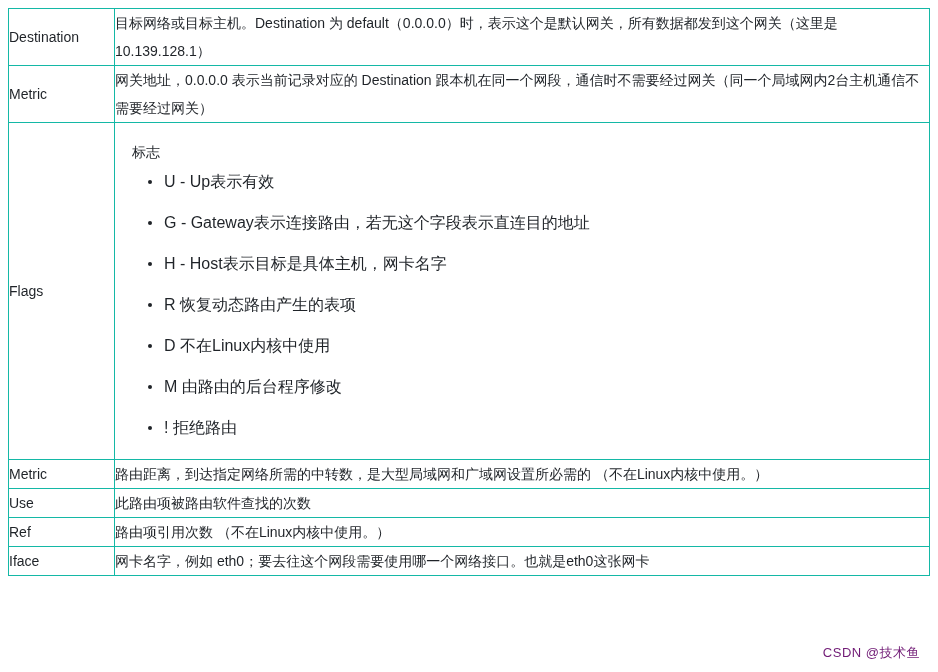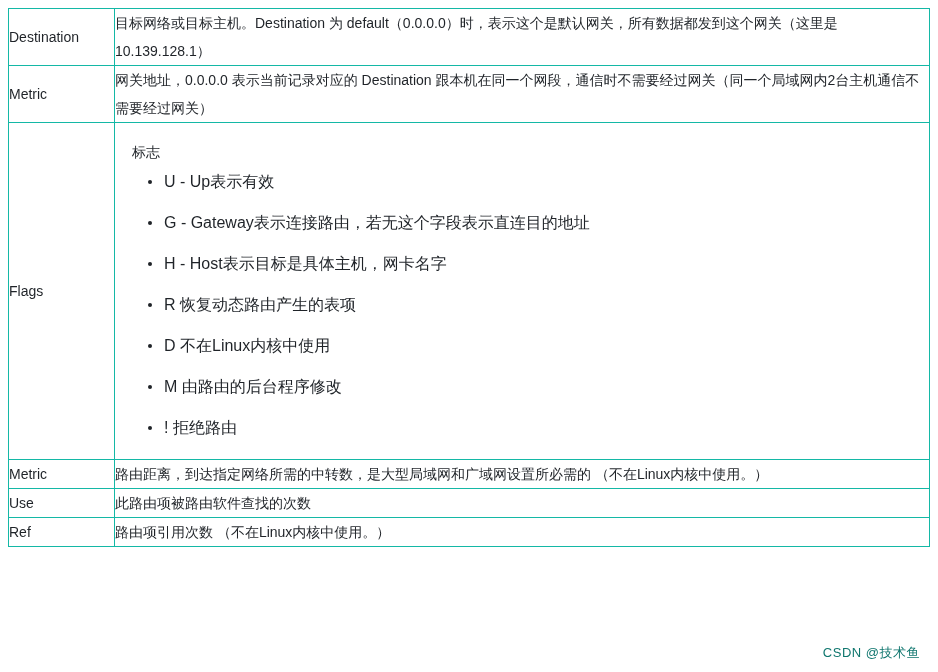--- a/index.html
+++ b/index.html
@@ -95,21 +95,21 @@
     background: #1f2328;
     border-radius: 50%;
     display: block;
   }
 
   .watermark {
     position: absolute;
     right: 18px;
     bottom: 10px;
     font-size: 13px;
-    color: #0f766e;
+    color: #701a75;
     letter-spacing: 0.5px;
     user-select: none;
     white-space: nowrap;
   }
 </style>
 </head>
 <body>
 
 <div id="doc-root">
   <table class="route-table">
@@ -150,18 +150,22 @@
       <tr>
         <td class="field-name">Use</td>
         <td class="field-desc">此路由项被路由软件查找的次数</td>
       </tr>
 
       <tr>
         <td class="field-name">Ref</td>
         <td class="field-desc">路由项引用次数 （不在Linux内核中使用。）</td>
       </tr>
 
+      <tr>
+        <td class="field-name">Iface</td>
+        <td class="field-desc">网卡名字，例如 eth0；要去往这个网段需要使用哪一个网络接口。也就是eth0这张网卡</td>
+      </tr>
 
     </tbody>
   </table>
 </div>
 
 <div class="watermark">CSDN @技术鱼</div>
 
 </body></html>

